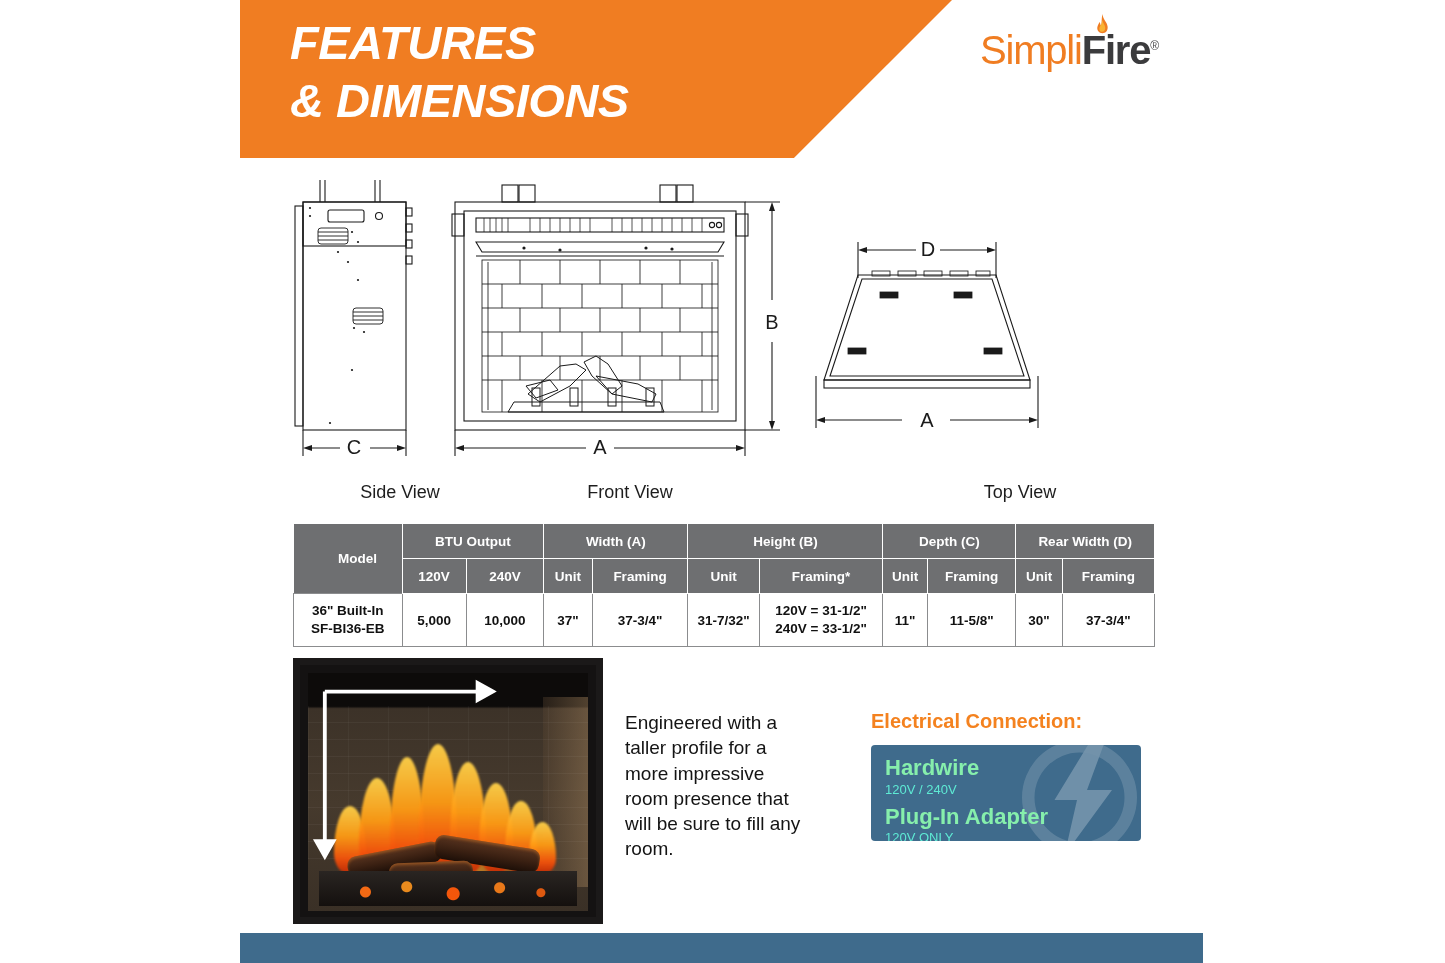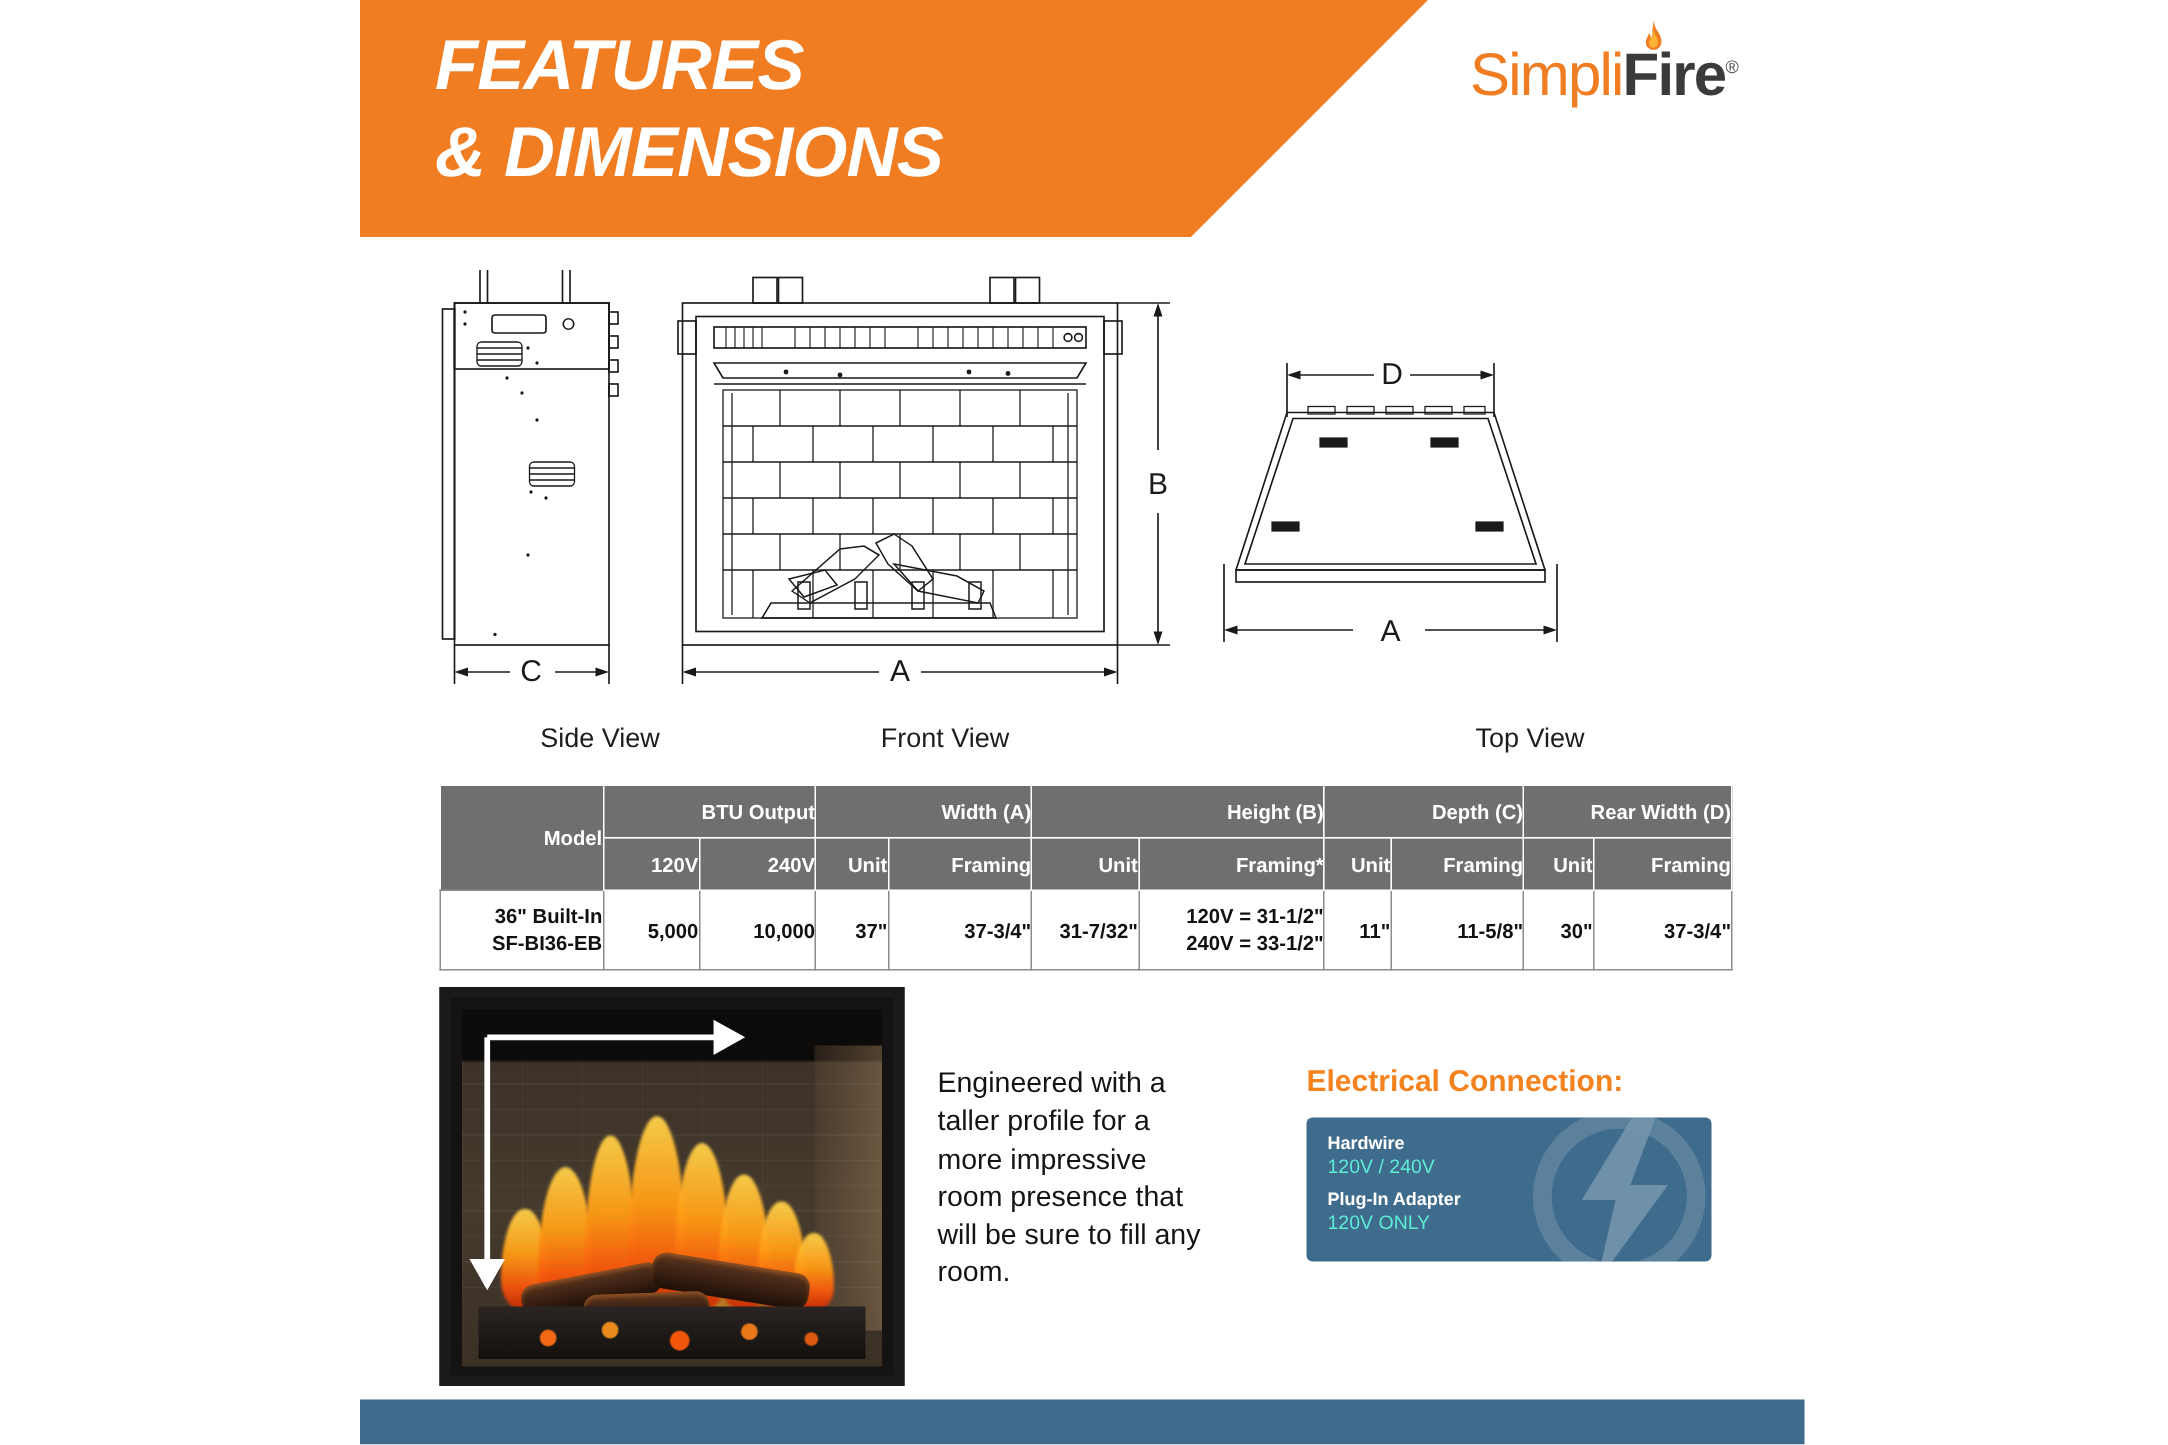--- a/index.html
+++ b/index.html
@@ -46,21 +46,21 @@
   #label-front{left:290px;top:302px;width:200px;}
   #label-top{left:690px;top:302px;width:180px;}
 
   
   #spec-table{
     position:absolute;left:293px;top:523px;width:862px;
     border-collapse:collapse;
   }
   #spec-table th,#spec-table td{
     border:1px solid #ffffff;
-    font-size:13.5px;text-align:right;vertical-align:middle;
+    font-size:13.5px;text-align:center;vertical-align:middle;
     padding:0;
   }
   #spec-table thead th{
     background:#6e6f71;color:#ffffff;font-weight:bold;height:34px;
   }
   #spec-table thead th.blank{background:#ffffff;border:none;padding-left:20px;}
   #spec-table thead th.model-cell{height:68px;}
   #spec-table tbody td{
     background:#ffffff;color:#111111;font-weight:bold;height:52px;
     border:1px solid #8b8c8e;
@@ -137,21 +137,21 @@
   #elec-title{
     position:absolute;left:871px;top:710px;
     color:#f4821f;font-weight:bold;font-size:20px;white-space:nowrap;
   }
   #elec-box{
     position:absolute;left:871px;top:745px;width:270px;height:96px;
     background:#3f6b8c;border-radius:4px;overflow:hidden;
   }
   #bolt-watermark{position:absolute;right:-6px;top:-10px;width:135px;height:125px;opacity:.28;}
   #elec-content{position:absolute;left:14px;top:10px;z-index:3;}
-  #elec-content .e-head{color:#ffffff;font-weight:bold;font-size:12px;line-height:1.18;}
+  #elec-content .e-head{color:#86efac;font-weight:bold;font-size:22px;line-height:1.18;}
   #elec-content .e-sub{color:#5eead4;font-size:13px;line-height:1.35;margin-bottom:5px;}
 
   
   #footer-bar{
     position:absolute;left:240px;top:933px;width:963px;height:30px;
     background:#3f6b8c;
   }
 </style>
 </head>
 <body>

